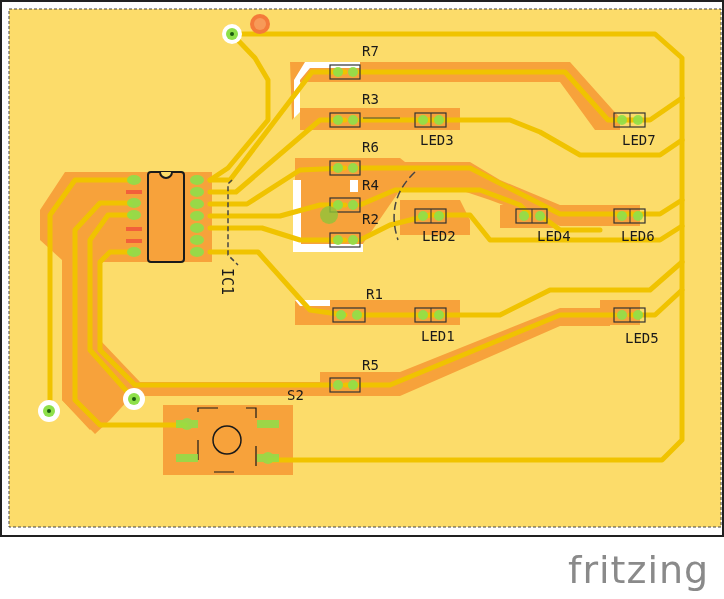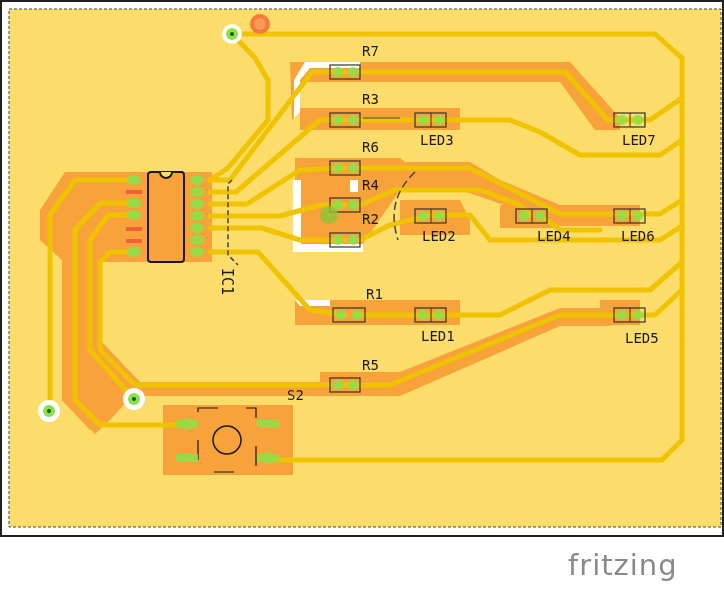--- a/index.html
+++ b/index.html
@@ -1,20 +1,20 @@
 <!DOCTYPE html>
 <html><head>
 <meta charset="utf-8">
 <style>
   html,body{margin:0;padding:0;background:#ffffff;}
   body{width:724px;height:599px;position:relative;overflow:hidden;font-family:"DejaVu Sans Mono",monospace;}
   #board{position:absolute;left:0;top:0;width:724px;height:536px;}
   .frame{position:absolute;left:0;top:0;width:720px;height:533px;border:2px solid #202020;background:#fefefe;}
   svg text{font-family:"DejaVu Sans Mono",monospace;}
-  .logo{position:absolute;left:568px;top:548px;font-family:"DejaVu Sans",sans-serif;font-size:29px;color:#8a8a8a;letter-spacing:1px;text-align:right;}
+  .logo{position:absolute;left:568px;top:548px;font-family:"DejaVu Sans",sans-serif;font-size:38px;color:#8a8a8a;letter-spacing:1px;text-align:right;}
 </style>
 </head>
 <body>
 
 <div id="board">
   <div class="frame"></div>
   <svg width="724" height="536" viewBox="0 0 724 536" style="position:absolute;left:0;top:0">
 
     <rect x="9" y="9" width="712" height="518" fill="#fcdc6a" stroke="#444" stroke-width="1" stroke-dasharray="3,2"></rect>
 

